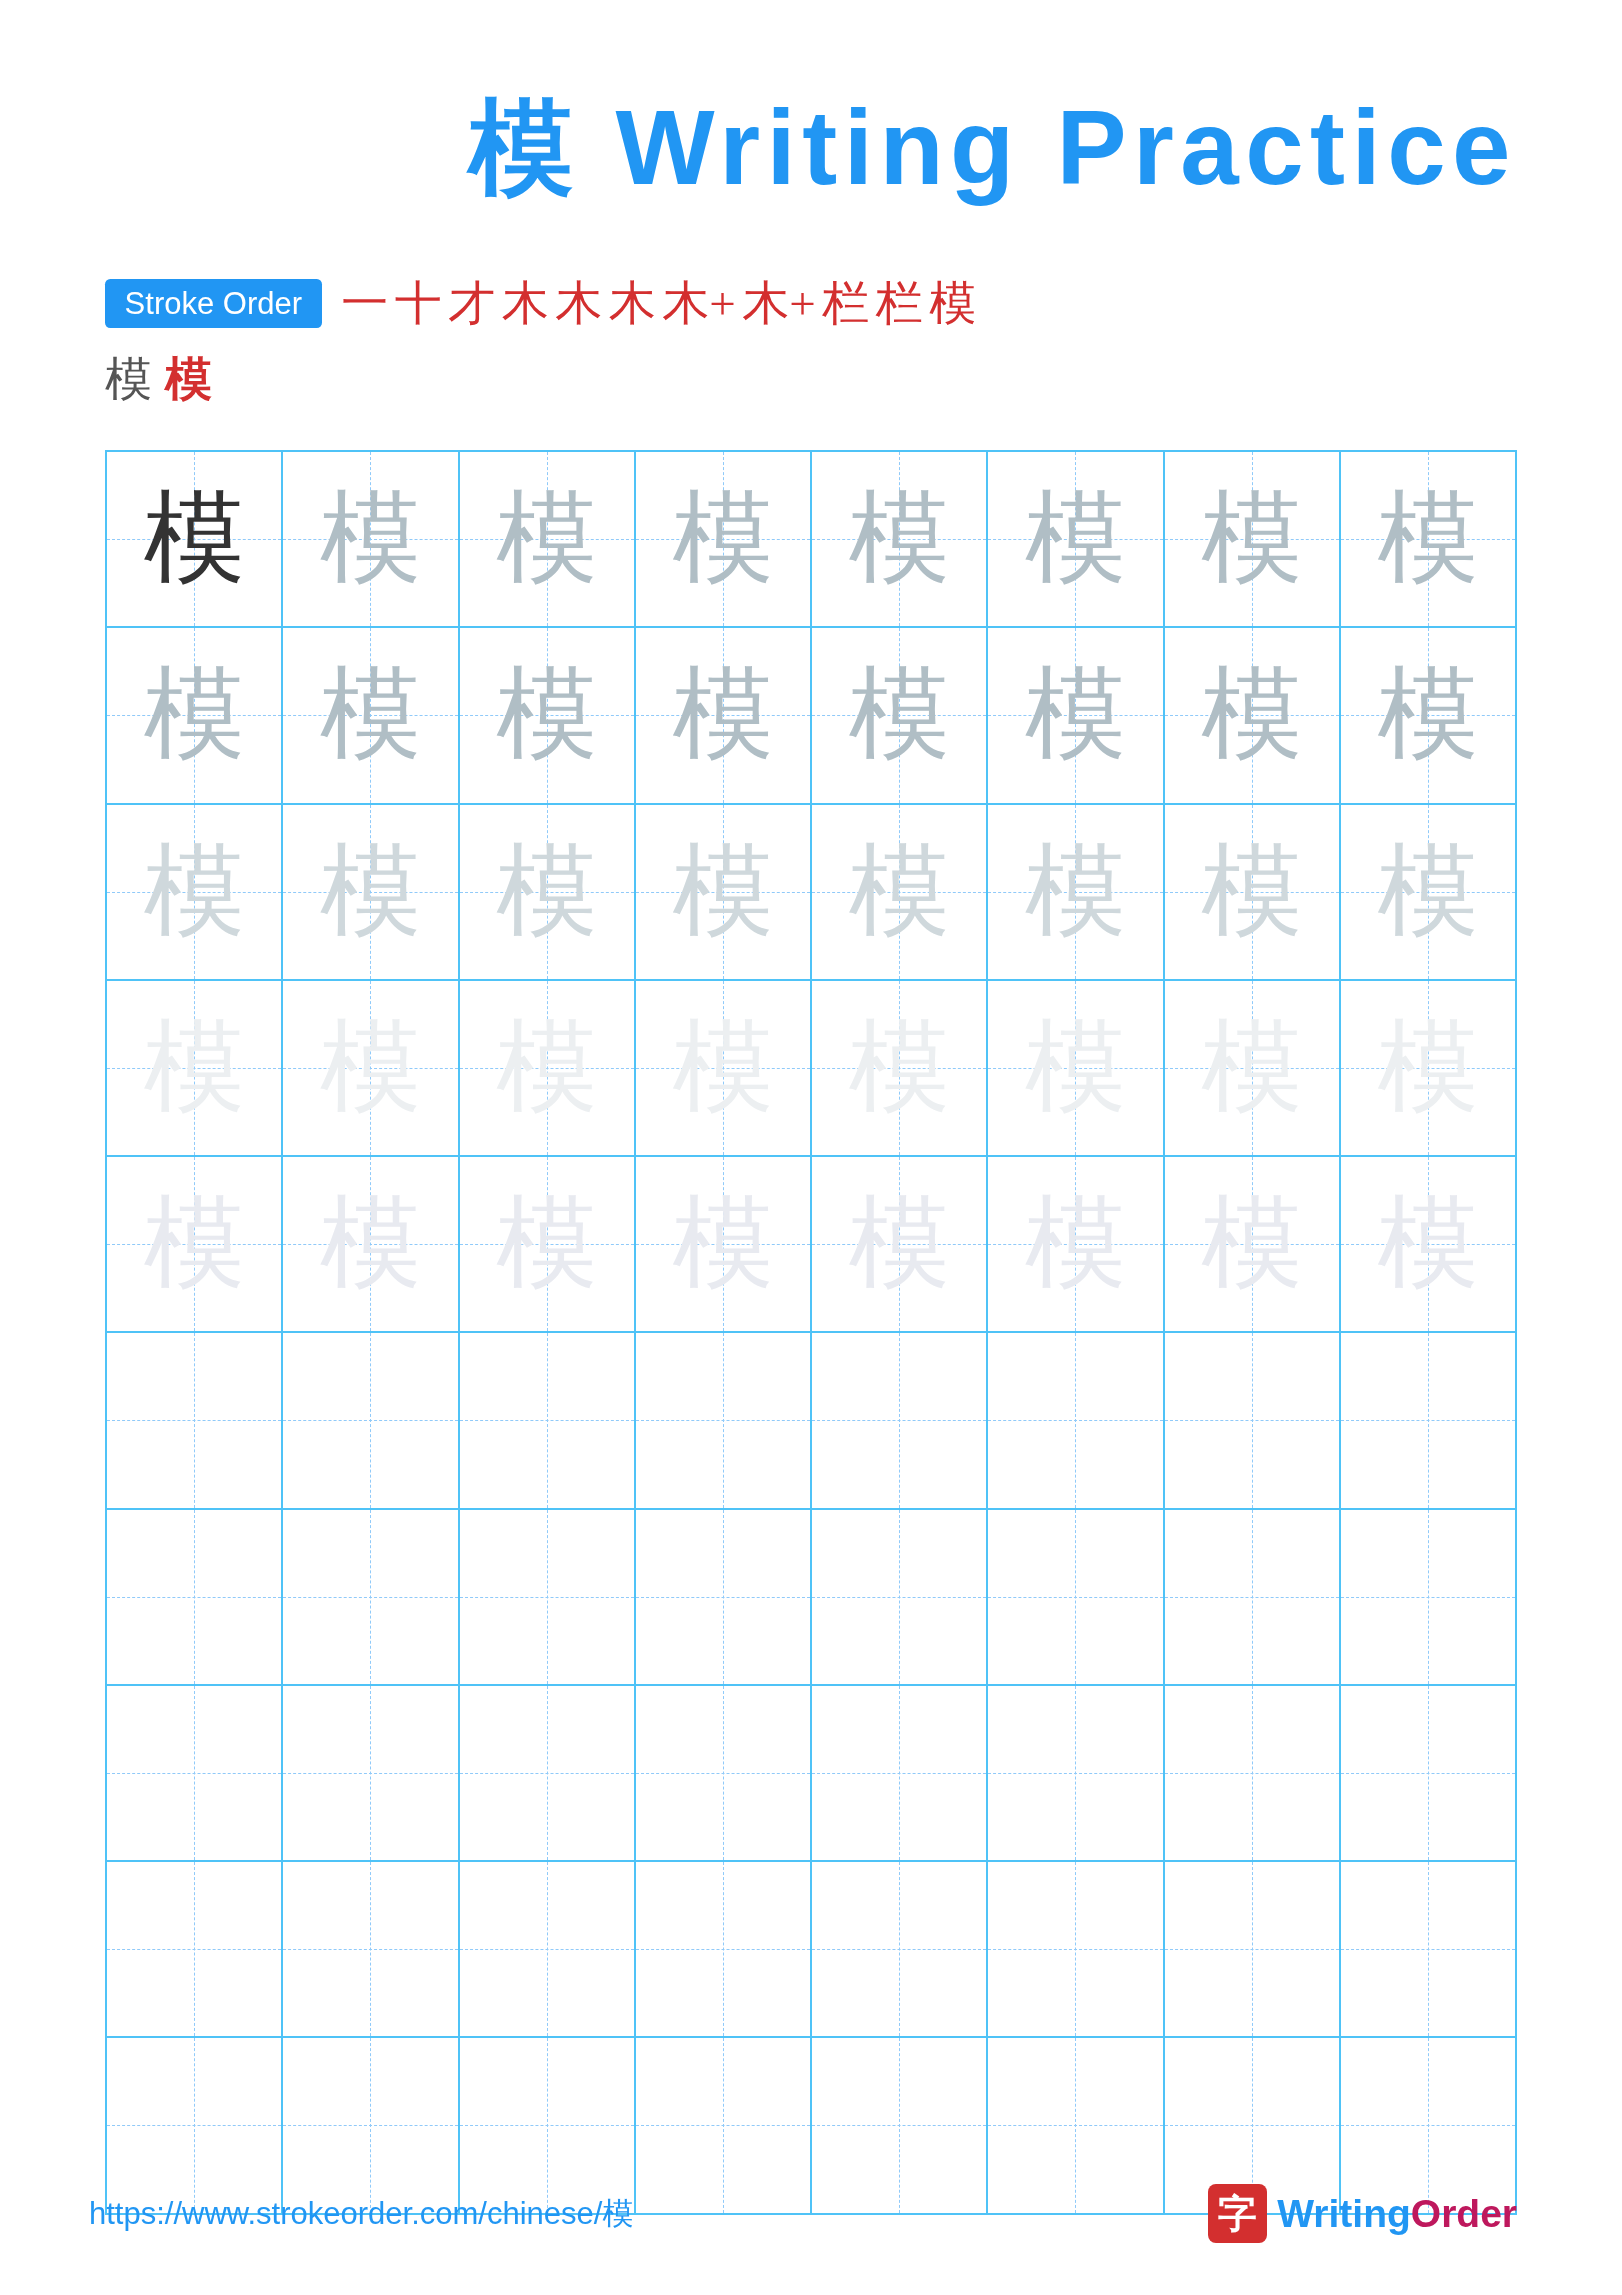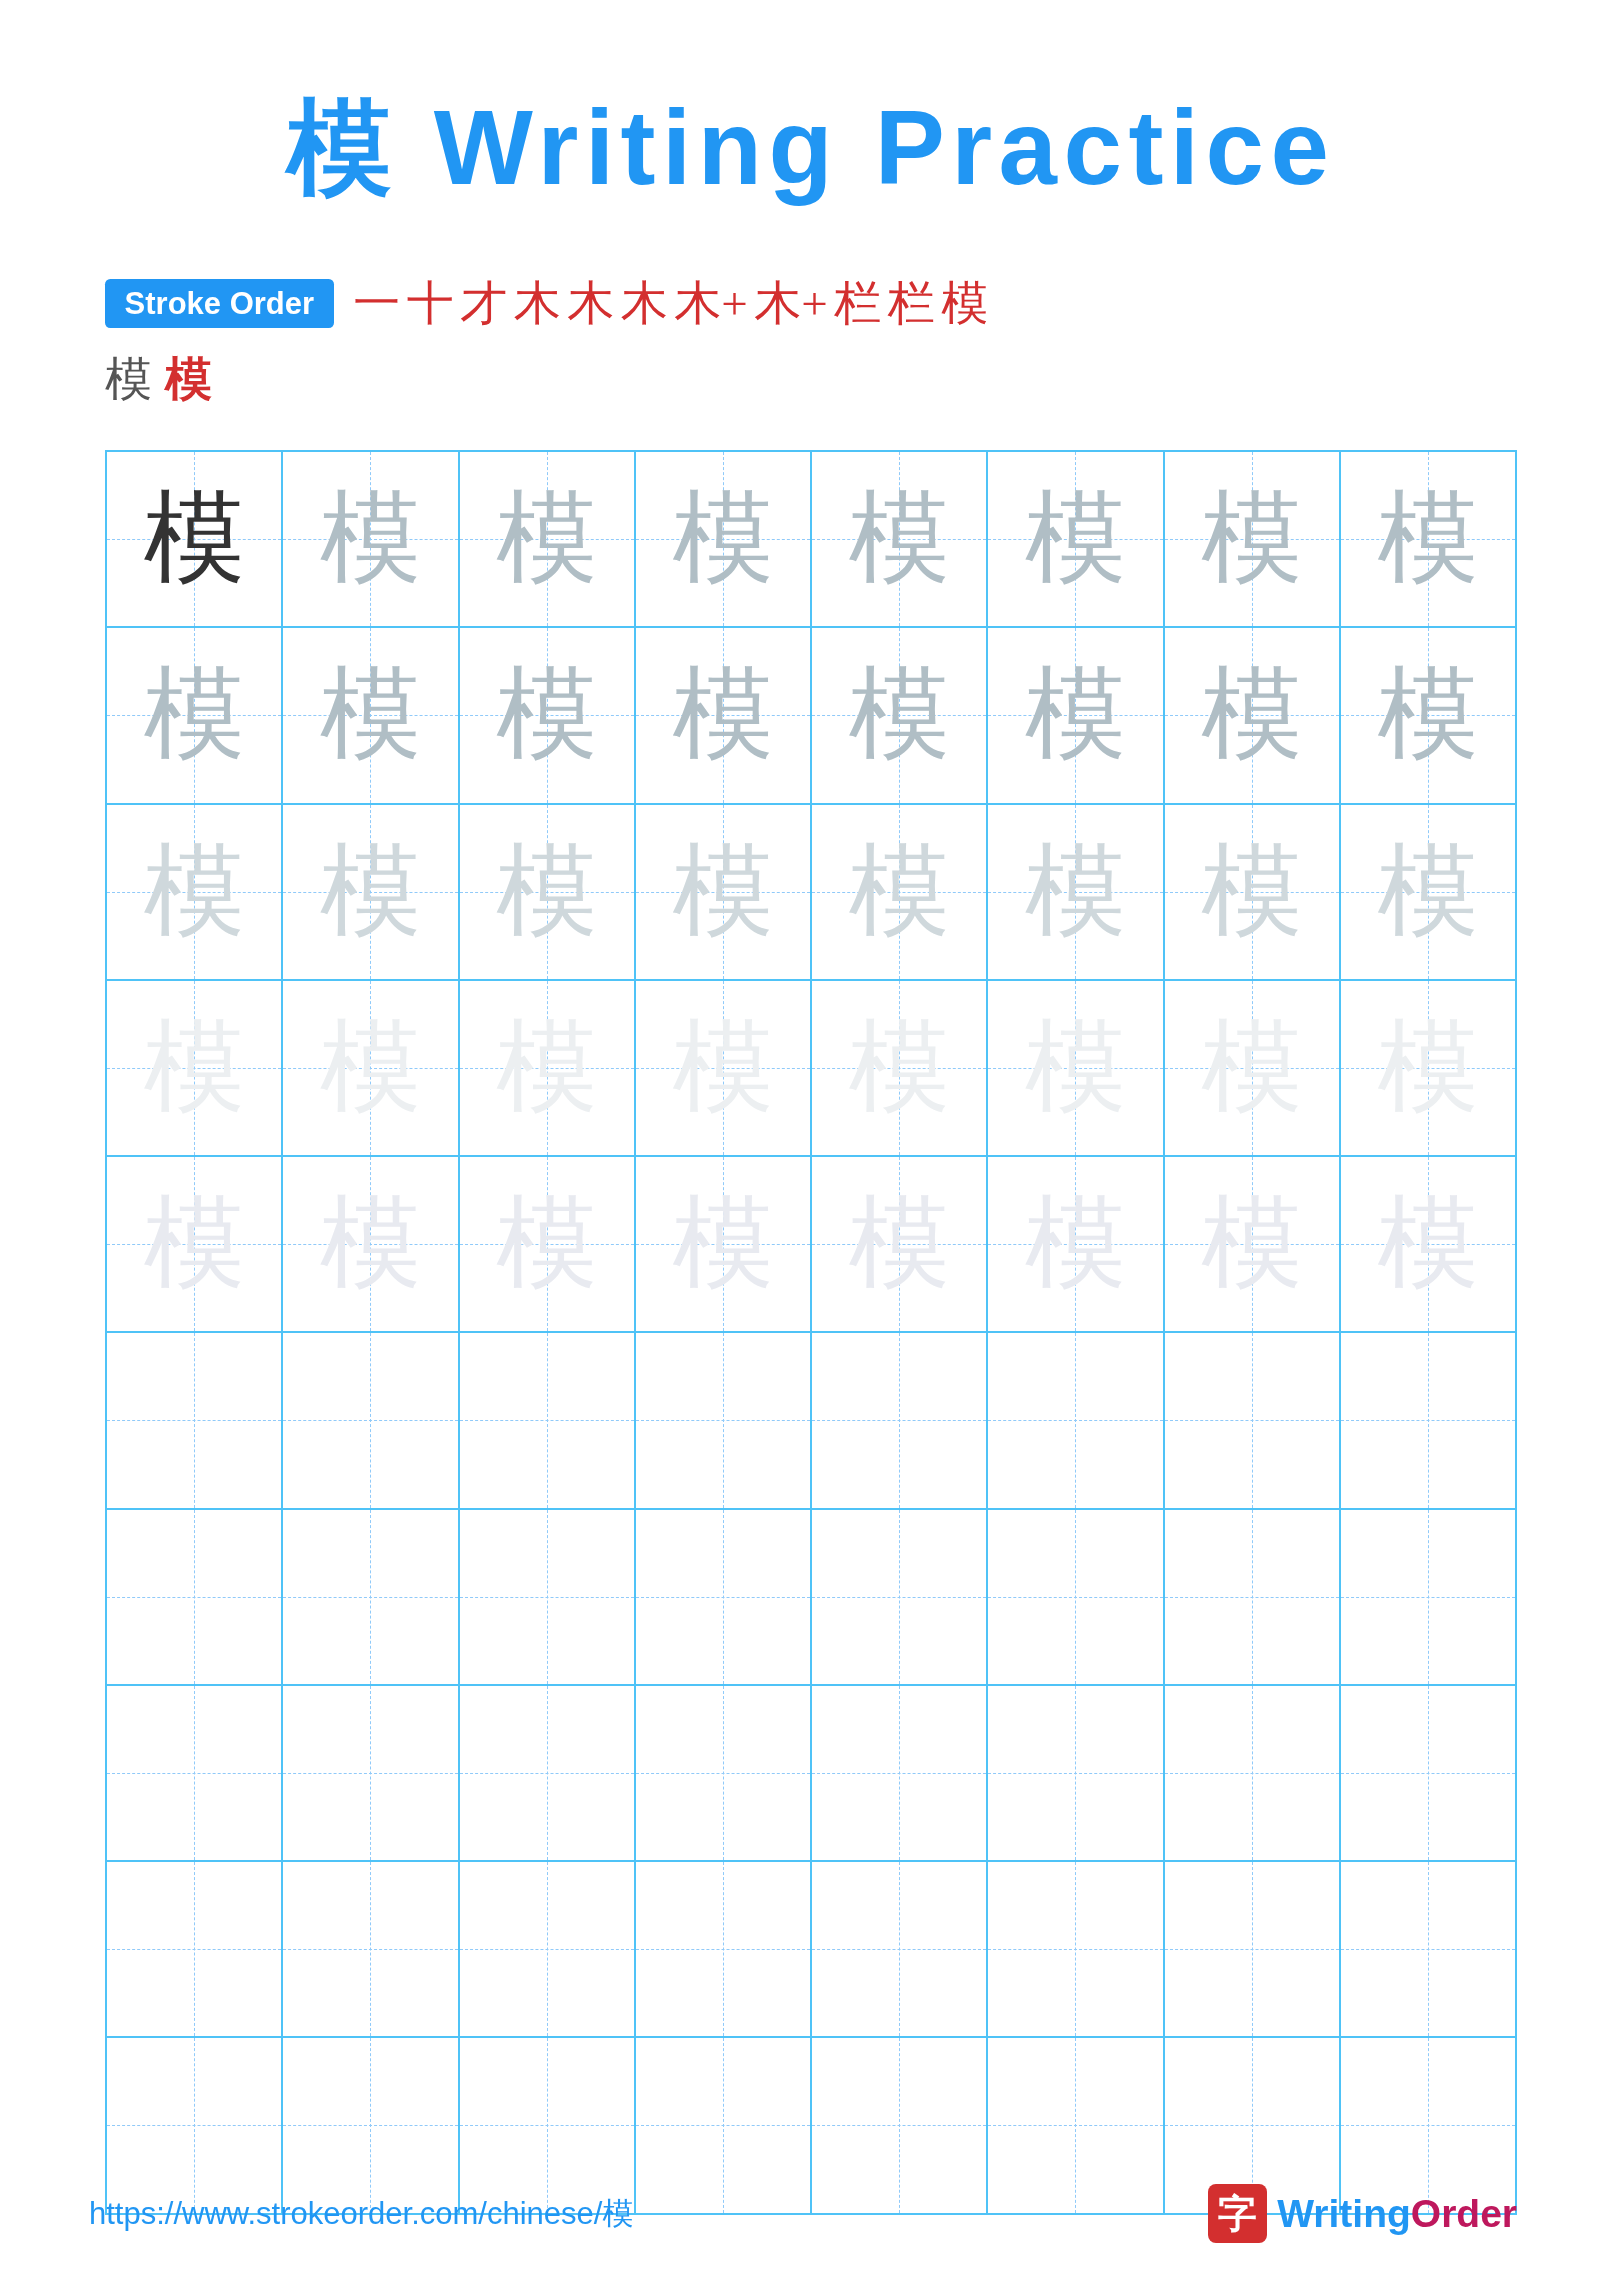--- a/index.html
+++ b/index.html
@@ -12,21 +12,21 @@
       position: relative;
       overflow: hidden;
     }
 
     .page {
       width: 1622px;
       height: 2295px;
       padding: 79px 105px 65px 105px;
       display: flex;
       flex-direction: column;
-      align-items: center;
+      align-items: flex-end;
     }
 
     .title {
       font-size: 105px;
       font-weight: bold;
       color: #2196F3;
       margin-bottom: 52px;
       letter-spacing: 6.5px;
       font-family: sans-serif;
     }
@@ -39,21 +39,21 @@
       flex-wrap: wrap;
     }
 
     .stroke-order-badge {
       background: #2196F3;
       color: white;
       font-size: 31px;
       padding: 6.5px 19.6px;
       border-radius: 5.2px;
       font-family: sans-serif;
-      font-weight: bold;
+      font-weight: normal;
       margin-right: 19.6px;
       white-space: nowrap;
     }
 
     .stroke-chars {
       display: flex;
       align-items: center;
       flex-wrap: wrap;
       gap: 6.5px;
     }

